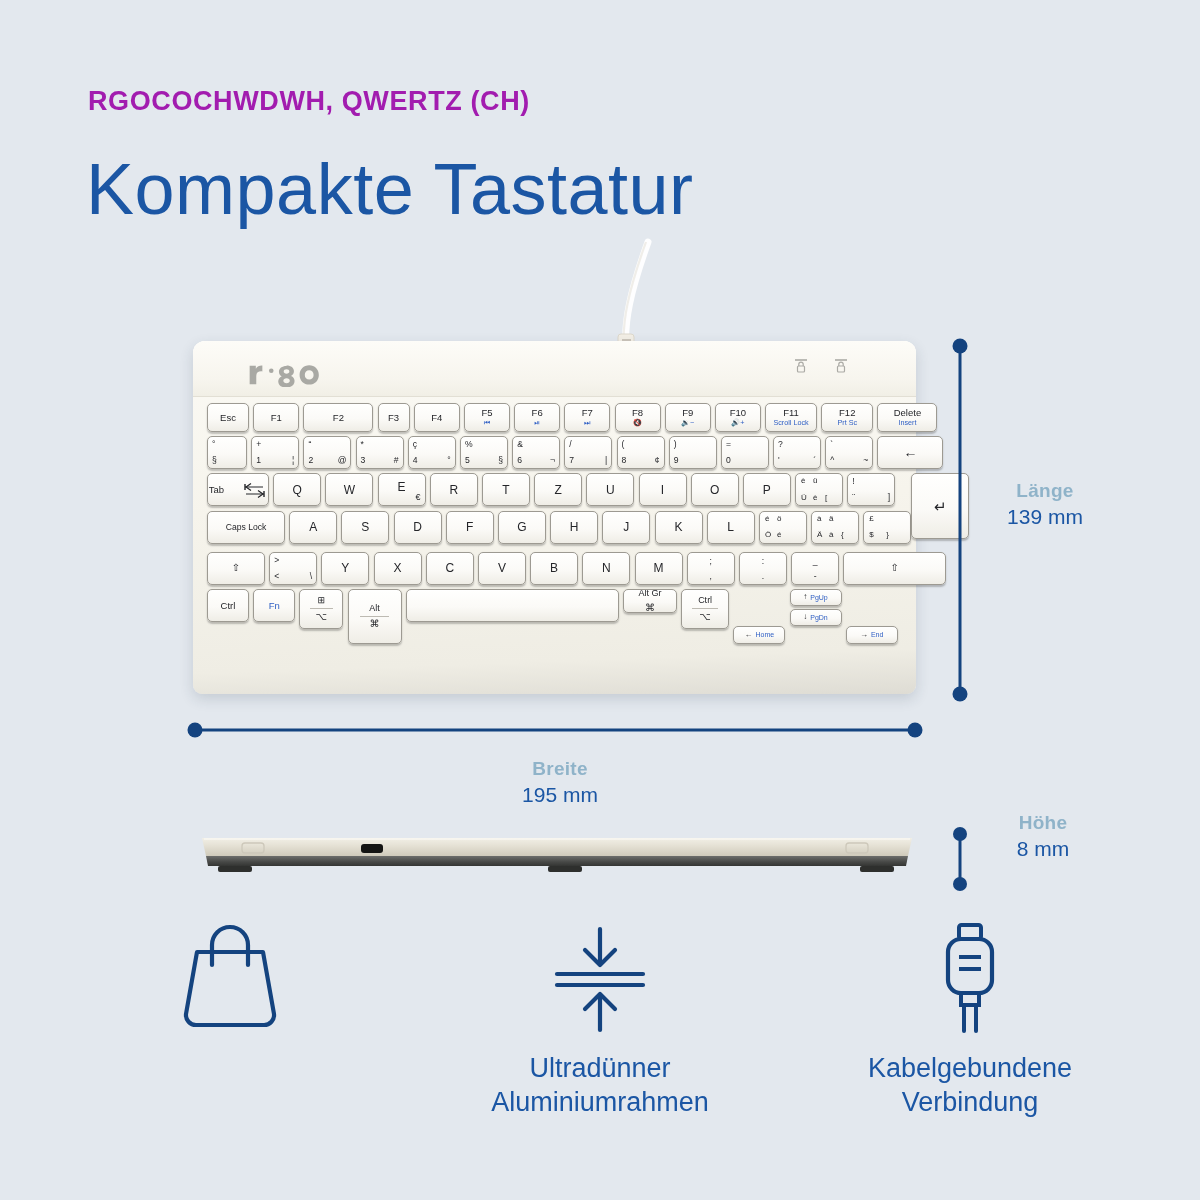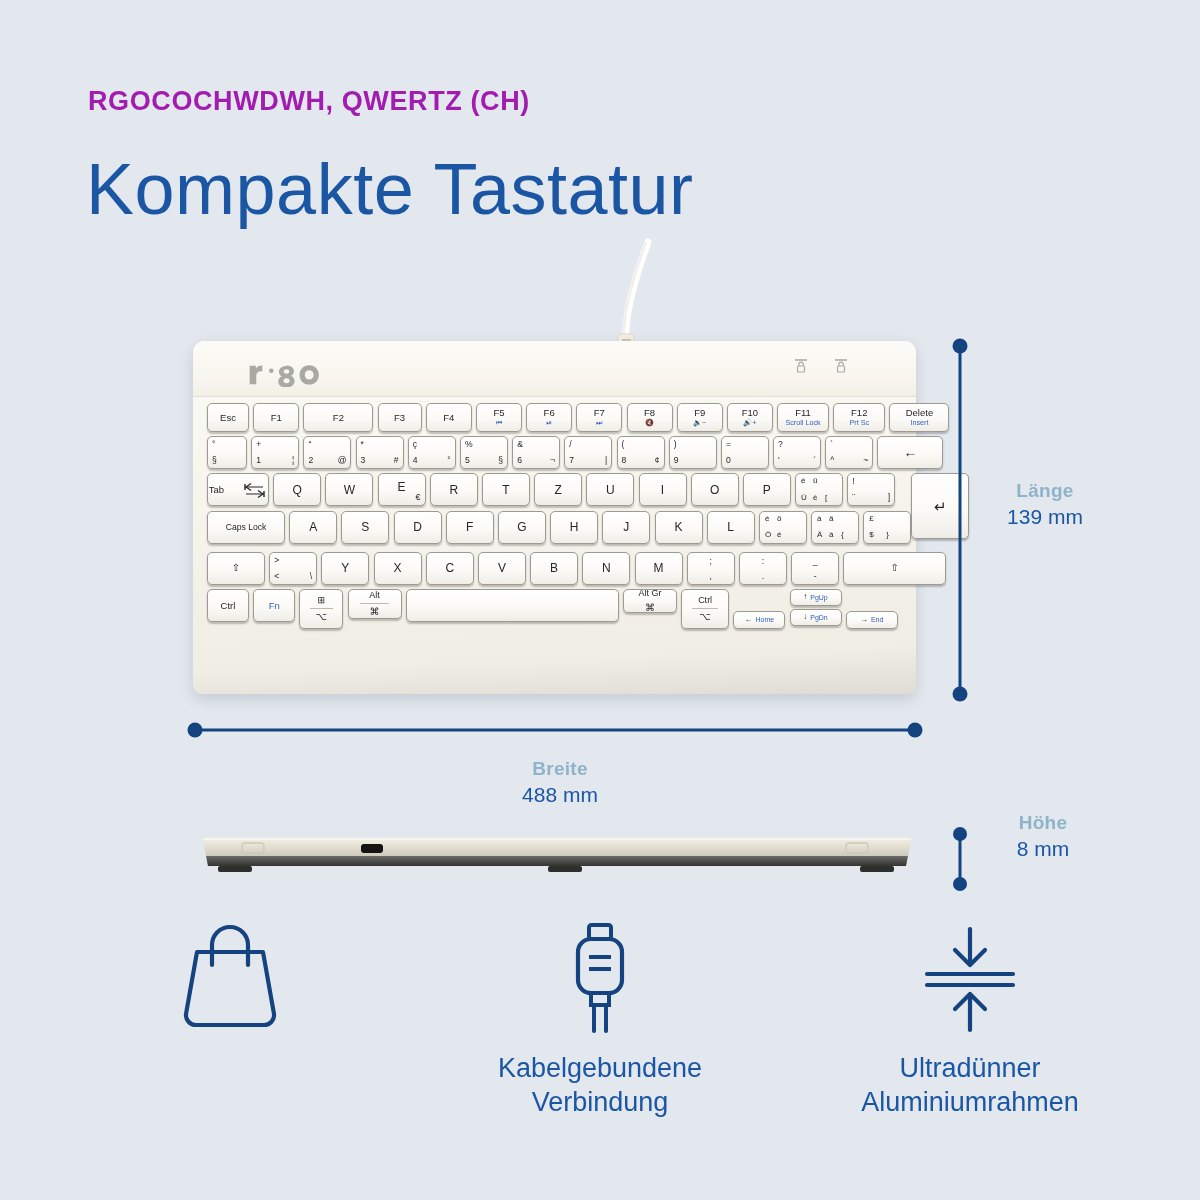--- a/index.html
+++ b/index.html
@@ -180,21 +180,21 @@
       <div class="krow">
         <div class="key" style="width:42px">
           <span class="c">Esc</span>
           </div>
         <div class="key" style="width:46px">
           <span class="c">F1</span>
           </div>
         <div class="key" style="width:70px">
           <span class="c">F2</span>
           </div>
-        <div class="key" style="width:44px">
+        <div class="key" style="width:32px">
           <span class="c">F3</span>
           </div>
         <div class="key" style="width:46px">
           <span class="c">F4</span>
           </div>
         <div class="key" style="width:46px">
             <span class="c">
           <span>F5</span>
           <span class="fn">⏮</span></span>
           </div>
@@ -528,21 +528,21 @@
         <div class="key" style="width:42px;height:33px">
           <span class="c blue">Fn</span>
           </div>
         <div class="key" style="width:44px;height:40px">
           <span class="split">
             <span class="top">⊞</span>
             <span class="rule"></span>
             <span class="bot">⌥</span>
           </span>
           </div>
-        <div class="key" style="width:54px;height:30px">
+        <div class="key" style="width:54px;height:55px">
           <span class="split">
             <span class="top">Alt</span>
             <span class="rule"></span>
             <span class="bot">⌘</span>
           </span>
           </div>
         <div class="key" style="width:213px;height:33px"></div>
         <div class="key" style="width:54px;height:24px">
           <span class="split">
             <span class="top">Alt Gr</span>
@@ -597,21 +597,21 @@
     <div class="dim-val">139 mm</div>
   </div>
 
   <svg class="dimline" style="left:185px; top:715px;" width="740" height="30">
     <line x1="10" y1="15" x2="730" y2="15" stroke="#14437f" stroke-width="3"></line>
     <circle cx="10" cy="15" r="7.5" fill="#14437f"></circle>
     <circle cx="730" cy="15" r="7.5" fill="#14437f"></circle>
   </svg>
   <div class="dim-label" style="left:470px; top:758px; width:180px;">
     <div class="dim-name">Breite</div>
-    <div class="dim-val">488 mm</div>
+    <div class="dim-val">195 mm</div>
   </div>
 
   <svg class="side" width="722" height="50">
     <defs>
       <linearGradient id="alu" x1="0" y1="0" x2="0" y2="1">
         <stop offset="0%" stop-color="#f1efe6"></stop>
         <stop offset="40%" stop-color="#e6e2d6"></stop>
         <stop offset="100%" stop-color="#cfcabb"></stop>
       </linearGradient>
       <linearGradient id="base" x1="0" y1="0" x2="0" y2="1">
@@ -648,46 +648,46 @@
         <svg width="120" height="118" viewBox="0 0 120 118">
           <path d="M27 33 H93 L104 95 a10 10 0 0 1 -10 11 H26 a10 10 0 0 1 -10 -11 Z" fill="none" stroke="#14437f" stroke-width="4.2" stroke-linejoin="round"></path>
           <path d="M42 46 V26 a18 18 0 0 1 36 0 V46" fill="none" stroke="#14437f" stroke-width="4.2" stroke-linecap="round"></path>
         </svg>
       </div>
     </div>
 
     <div class="feature">
       <div class="ficon">
         <svg width="120" height="118" viewBox="0 0 120 118">
+          <line x1="60" y1="10" x2="60" y2="44" stroke="#14437f" stroke-width="4.2" stroke-linecap="round"></line>
+          <polyline points="45,31 60,46 75,31" fill="none" stroke="#14437f" stroke-width="4.2" stroke-linecap="round" stroke-linejoin="round"></polyline>
+          <line x1="17" y1="55" x2="103" y2="55" stroke="#14437f" stroke-width="4.2" stroke-linecap="round"></line>
+          <line x1="17" y1="66" x2="103" y2="66" stroke="#14437f" stroke-width="4.2" stroke-linecap="round"></line>
+          <line x1="60" y1="111" x2="60" y2="77" stroke="#14437f" stroke-width="4.2" stroke-linecap="round"></line>
+          <polyline points="45,90 60,75 75,90" fill="none" stroke="#14437f" stroke-width="4.2" stroke-linecap="round" stroke-linejoin="round"></polyline>
+        </svg>
+      </div>
+      <div class="flabel">
+        <span>Ultradünner</span><br>
+        <span>Aluminiumrahmen</span>
+      </div>
+    </div>
+
+    <div class="feature">
+      <div class="ficon">
+        <svg width="120" height="118" viewBox="0 0 120 118">
           <rect x="49" y="6" width="22" height="14" rx="2.5" fill="none" stroke="#14437f" stroke-width="4"></rect>
           <rect x="38" y="20" width="44" height="54" rx="13" fill="none" stroke="#14437f" stroke-width="4.2"></rect>
           <line x1="49" y1="38" x2="71" y2="38" stroke="#14437f" stroke-width="4"></line>
           <line x1="49" y1="50" x2="71" y2="50" stroke="#14437f" stroke-width="4"></line>
           <rect x="51" y="74" width="18" height="12" fill="none" stroke="#14437f" stroke-width="4"></rect>
           <line x1="54" y1="86" x2="54" y2="112" stroke="#14437f" stroke-width="4" stroke-linecap="round"></line>
           <line x1="66" y1="86" x2="66" y2="112" stroke="#14437f" stroke-width="4" stroke-linecap="round"></line>
         </svg>
       </div>
       <div class="flabel">
         <span>Kabelgebundene</span><br>
         <span>Verbindung</span>
       </div>
     </div>
-
-    <div class="feature">
-      <div class="ficon">
-        <svg width="120" height="118" viewBox="0 0 120 118">
-          <line x1="60" y1="10" x2="60" y2="44" stroke="#14437f" stroke-width="4.2" stroke-linecap="round"></line>
-          <polyline points="45,31 60,46 75,31" fill="none" stroke="#14437f" stroke-width="4.2" stroke-linecap="round" stroke-linejoin="round"></polyline>
-          <line x1="17" y1="55" x2="103" y2="55" stroke="#14437f" stroke-width="4.2" stroke-linecap="round"></line>
-          <line x1="17" y1="66" x2="103" y2="66" stroke="#14437f" stroke-width="4.2" stroke-linecap="round"></line>
-          <line x1="60" y1="111" x2="60" y2="77" stroke="#14437f" stroke-width="4.2" stroke-linecap="round"></line>
-          <polyline points="45,90 60,75 75,90" fill="none" stroke="#14437f" stroke-width="4.2" stroke-linecap="round" stroke-linejoin="round"></polyline>
-        </svg>
-      </div>
-      <div class="flabel">
-        <span>Ultradünner</span><br>
-        <span>Aluminiumrahmen</span>
-      </div>
-    </div>
   </div>
 
 </div>
 
 </body></html>

